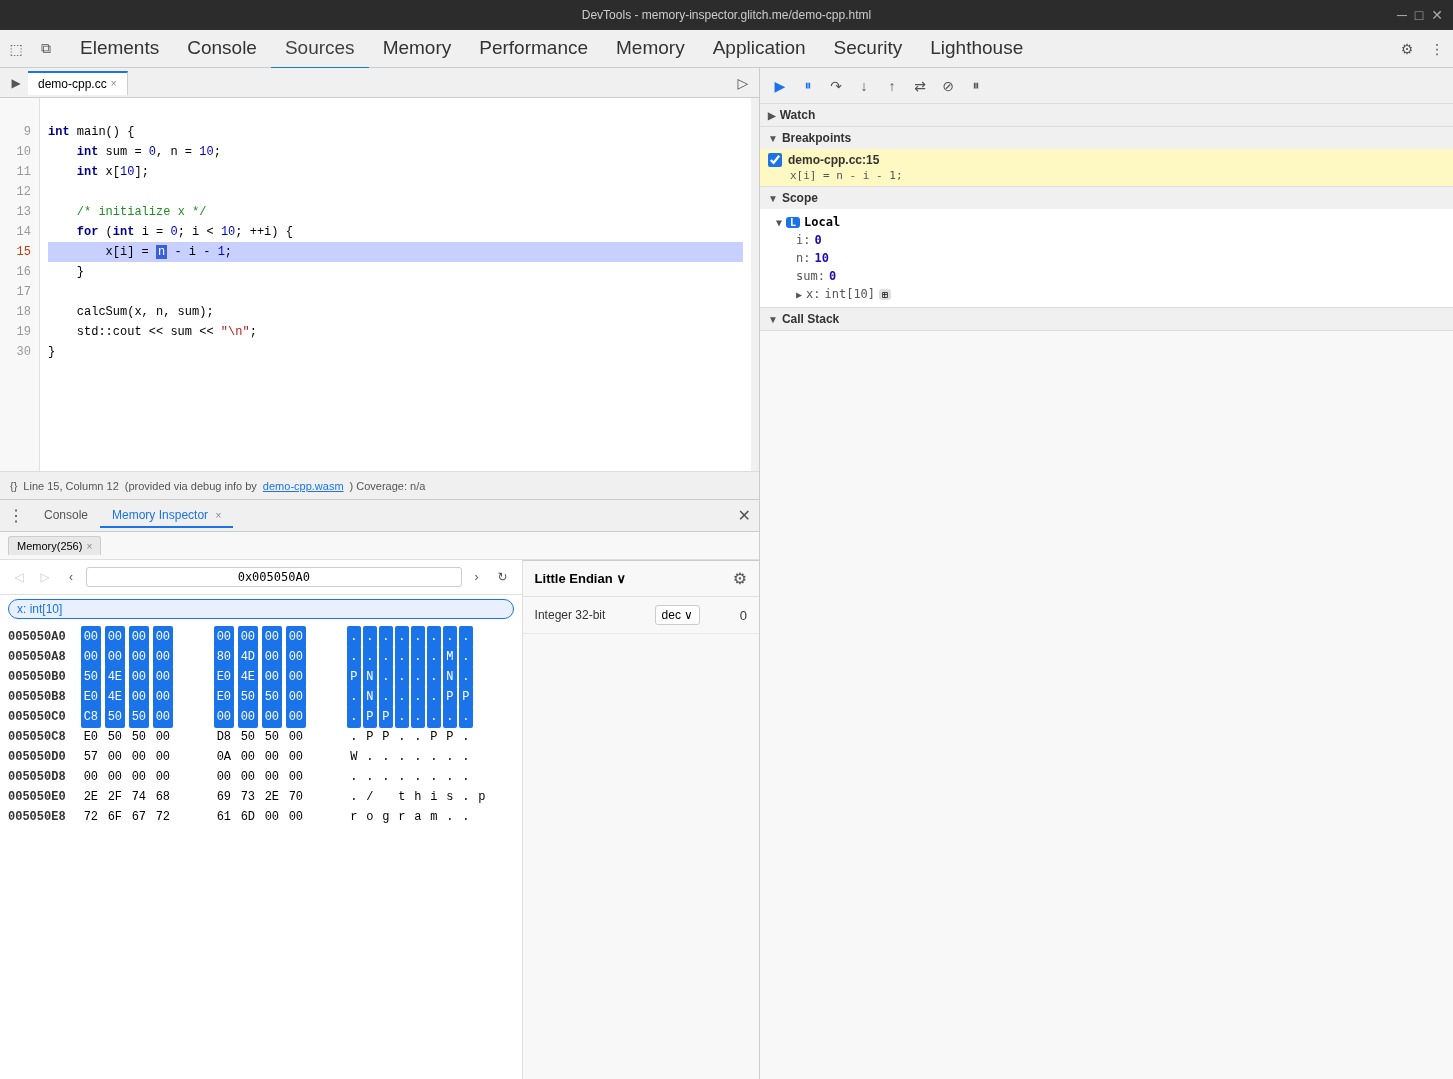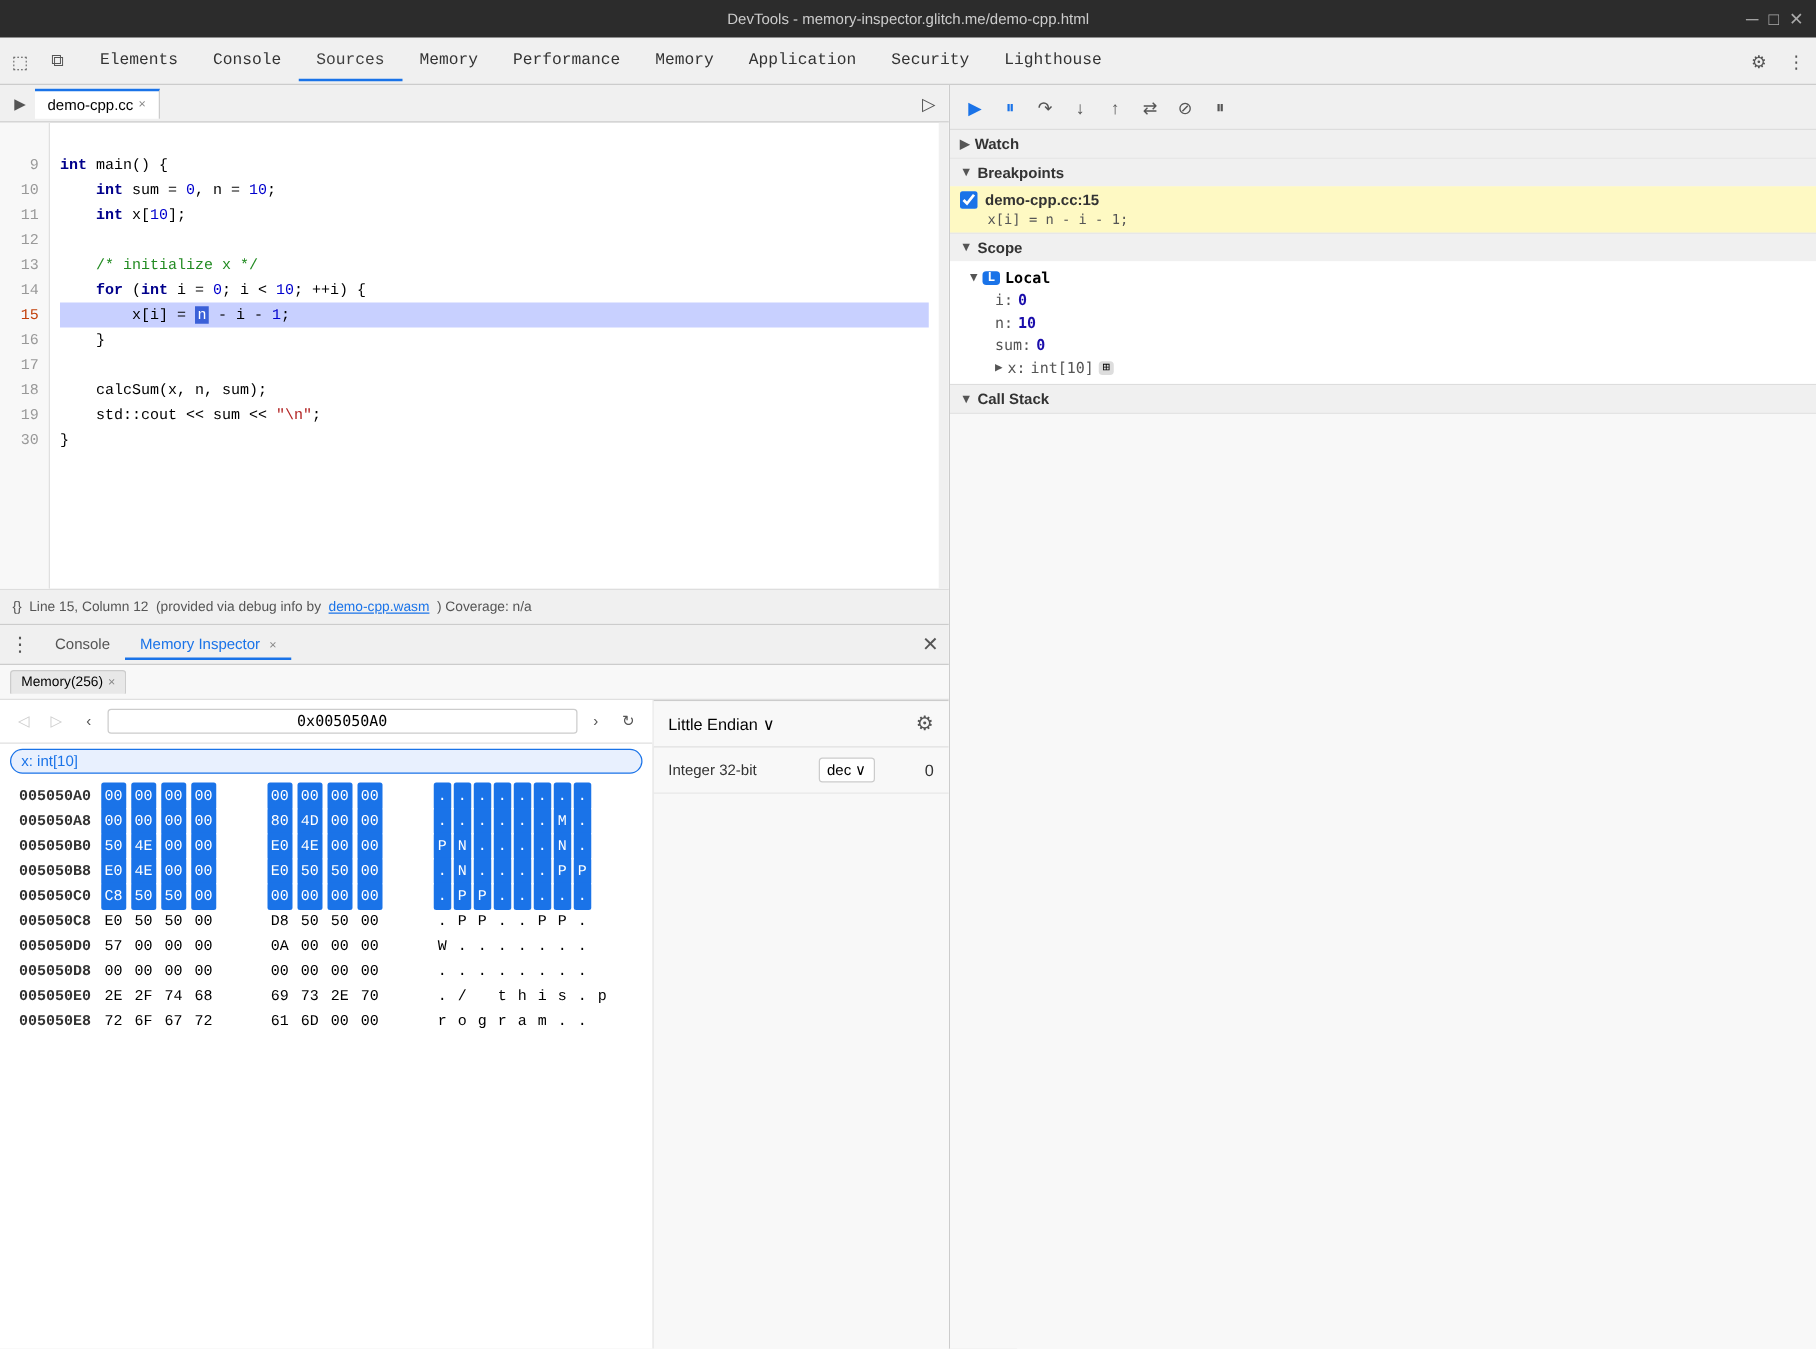--- a/index.html
+++ b/index.html
@@ -32,25 +32,24 @@
       background: #f0f0f0;
       display: flex;
       align-items: center;
       border-bottom: 1px solid #ccc;
       height: 38px;
       padding: 0 4px;
     }
     .devtools-tabs .tab-item {
       padding: 8px 14px;
       cursor: pointer;
-      font-size: 13px;
+      font-size: 19px;
       color: #333;
       border-bottom: 2px solid transparent;
       white-space: nowrap;
-      font-family: Liberation Mono, monospace;
     }
     .devtools-tabs .tab-item.active {
       color: #404040;
       border-bottom: 2px solid #1a73e8;
     }
     .devtools-tabs .left-icons {
       display: flex;
       gap: 6px;
       margin-right: 8px;
     }
@@ -317,21 +316,20 @@
       display: flex;
       align-items: center;
       height: 20px;
       line-height: 20px;
       gap: 8px;
     }
     .hex-addr {
       width: 70px;
       color: #333;
       font-weight: bold;
-      text-align: right;
     }
     .hex-bytes {
       display: flex;
       gap: 4px;
       width: 135px;
     }
     .hex-byte {
       width: 20px;
       text-align: center;
       padding: 1px 2px;
@@ -474,21 +472,21 @@
       padding: 8px 12px;
       border-bottom: 1px solid #e0e0e0;
       background: #f8f8f8;
     }
     .endian-select {
       display: flex;
       align-items: flex-start;
       gap: 4px;
       font-size: 13px;
       cursor: pointer;
-      font-weight: 400;
+      font-weight: 700;
     }
     .endian-gear {
       margin-left: auto;
       font-size: 16px;
       color: #555;
       cursor: pointer;
     }
     .integer-row {
       display: flex;
       align-items: center;

